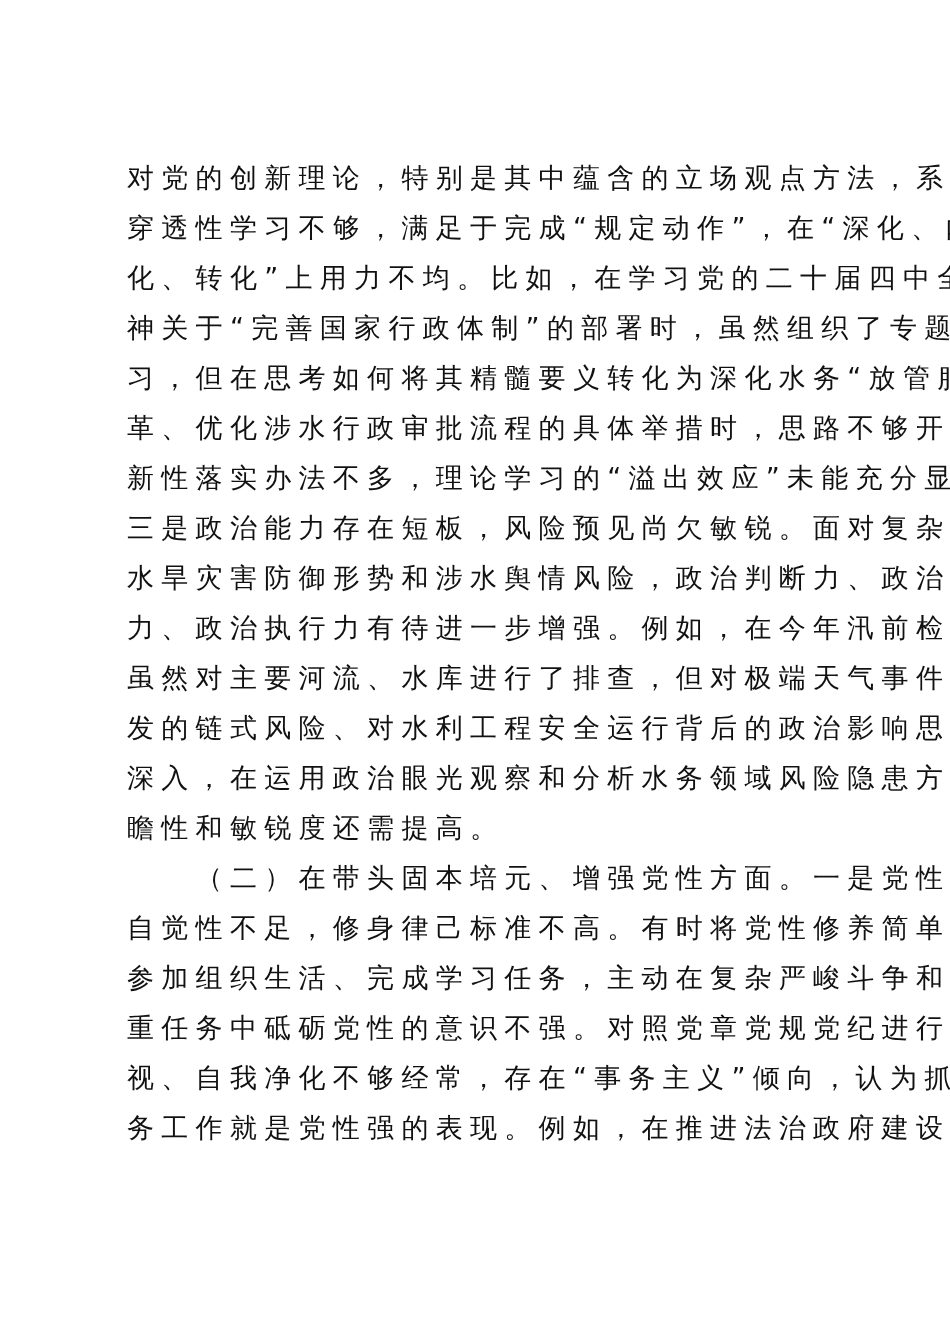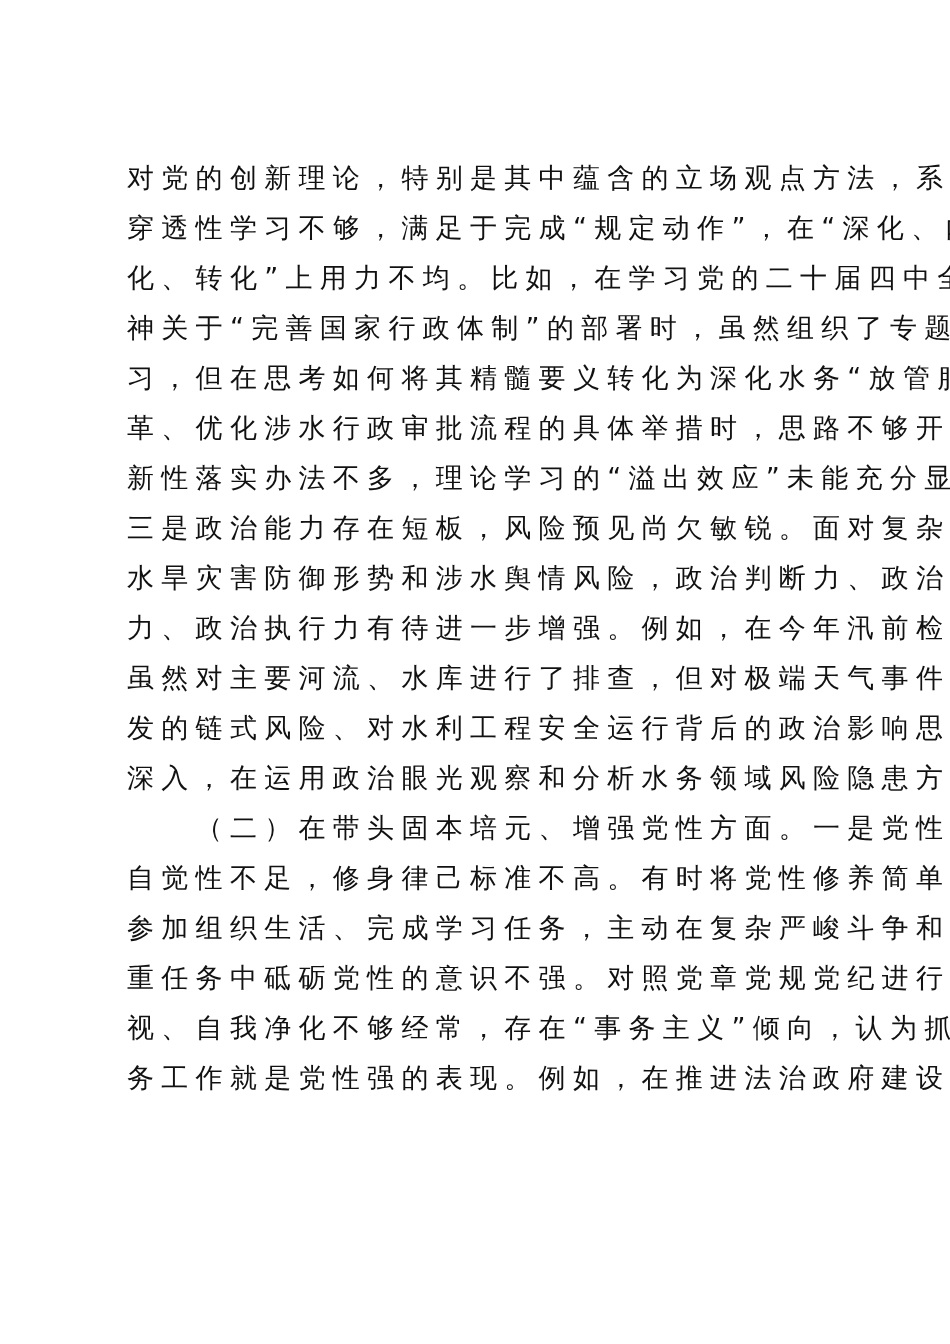--- a/index.html
+++ b/index.html
@@ -53,20 +53,21 @@
     <span class="line">神关于“完善国家行政体制”的部署时，虽然组织了专题学</span>
     <span class="line">习，但在思考如何将其精髓要义转化为深化水务“放管服”改</span>
     <span class="line">革、优化涉水行政审批流程的具体举措时，思路不够开阔，创</span>
     <span class="line">新性落实办法不多，理论学习的“溢出效应”未能充分显现。</span>
     <span class="line">三是政治能力存在短板，风险预见尚欠敏锐。面对复杂严峻的</span>
     <span class="line">水旱灾害防御形势和涉水舆情风险，政治判断力、政治领悟</span>
     <span class="line">力、政治执行力有待进一步增强。例如，在今年汛前检查中，</span>
     <span class="line">虽然对主要河流、水库进行了排查，但对极端天气事件可能引</span>
     <span class="line">发的链式风险、对水利工程安全运行背后的政治影响思考不够</span>
     <span class="line">深入，在运用政治眼光观察和分析水务领域风险隐患方面，前</span>
+    <span class="line">瞻性和敏锐度还需提高。</span>
     <span class="line indent">　　（二）在带头固本培元、增强党性方面。一是党性锤炼的</span>
     <span class="line">自觉性不足，修身律己标准不高。有时将党性修养简单等同于</span>
     <span class="line">参加组织生活、完成学习任务，主动在复杂严峻斗争和急难险</span>
     <span class="line">重任务中砥砺党性的意识不强。对照党章党规党纪进行自我检</span>
     <span class="line">视、自我净化不够经常，存在“事务主义”倾向，认为抓好业</span>
     <span class="line">务工作就是党性强的表现。例如，在推进法治政府建设工作</span>
   </div>
 </div>
 
 </body></html>

